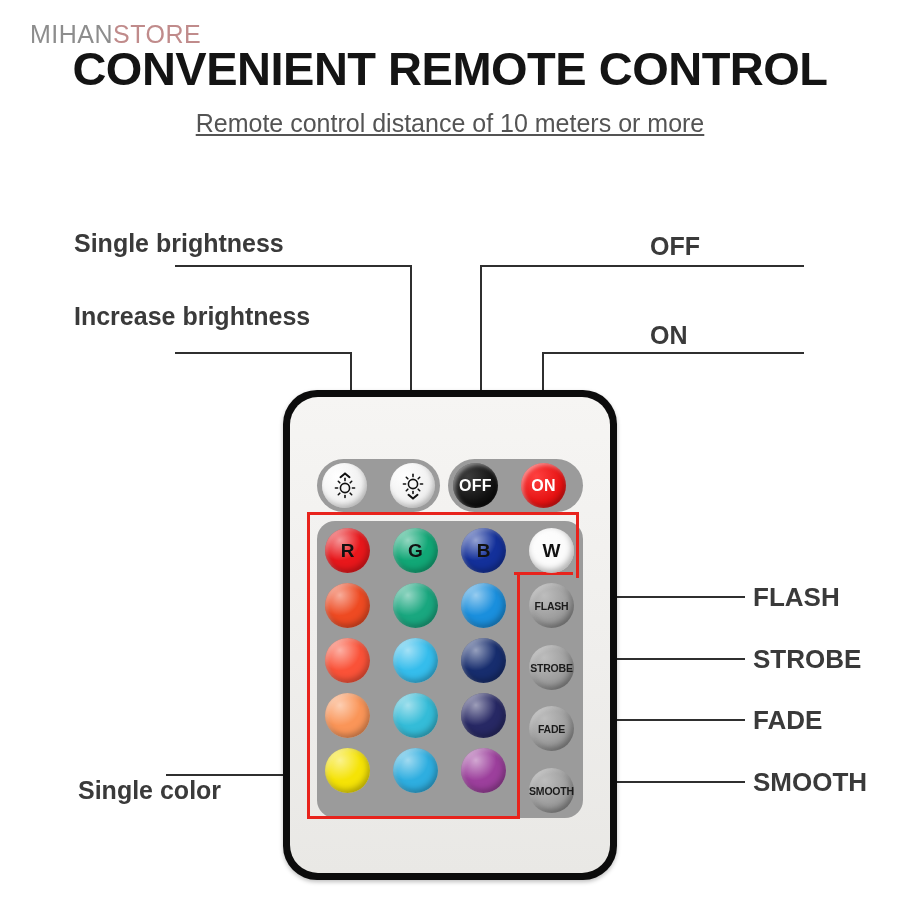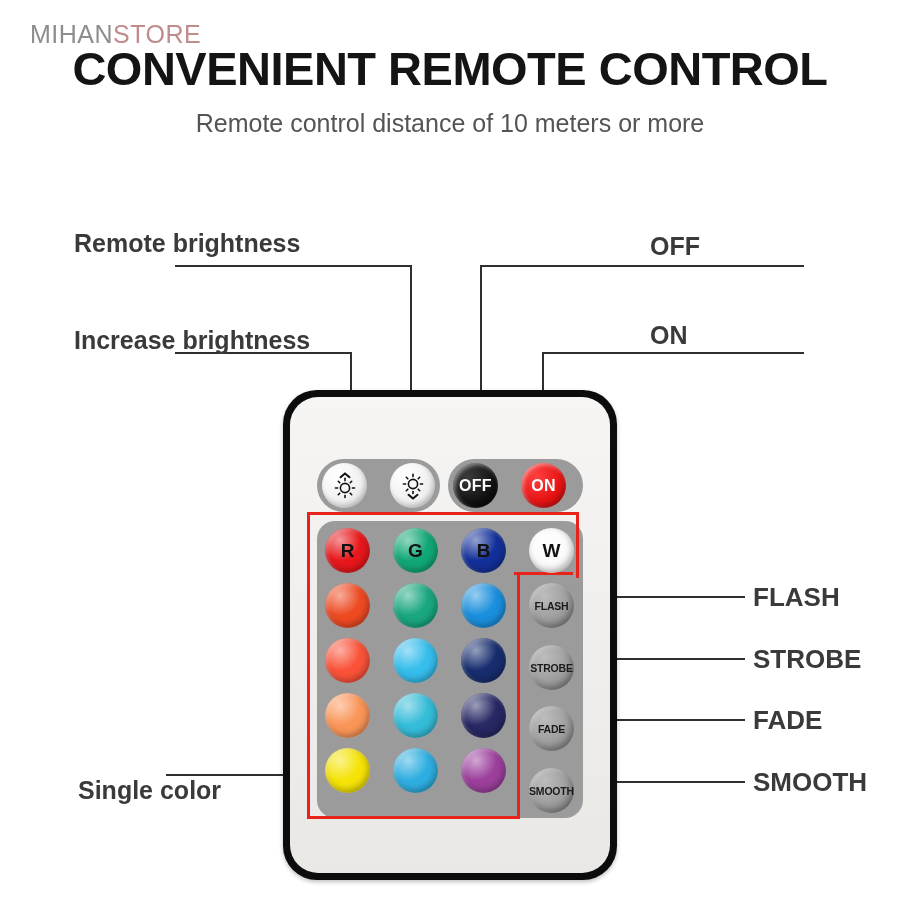--- a/index.html
+++ b/index.html
@@ -30,31 +30,32 @@
     letter-spacing:-0.5px;
     line-height:1.05;
     white-space:nowrap;
   }
   #subtitle{
     position:absolute;left:0;top:110px;width:900px;
     text-align:center;
     font-size:25px;font-weight:400;color:#545454;
     line-height:1.1;
     white-space:nowrap;
+    text-decoration:underline;
   }
 
   
   .callout{
     position:absolute;
     font-weight:700;color:#3a3a3a;
     white-space:nowrap;
     line-height:1;
   }
   #lbl-reduce{left:74px;top:231px;font-size:25px;}
-  #lbl-increase{left:74px;top:328px;font-size:25px;}
+  #lbl-increase{left:74px;top:304px;font-size:25px;}
   #lbl-off{left:650px;top:234px;font-size:25px;}
   #lbl-on{left:650px;top:323px;font-size:25px;}
   #lbl-single{left:78px;top:752px;font-size:25px;margin-top:26px;}
   #lbl-flash{left:753px;top:584px;font-size:26px;}
   #lbl-strobe{left:753px;top:646px;font-size:26px;}
   #lbl-fade{left:753px;top:707px;font-size:26px;}
   #lbl-smooth{left:753px;top:769px;font-size:26px;}
 
   
   #leaders{position:absolute;left:0;top:0;width:900px;height:900px;pointer-events:none;}
@@ -147,21 +148,21 @@
 
       <path d="M166 775 L389 775"></path>
 
       <path d="M745 597 L563 597"></path>
       <path d="M745 659 L570 659"></path>
       <path d="M745 720 L563 720"></path>
       <path d="M745 782 L570 782"></path>
     </g>
   </svg>
 
-  <div class="callout" id="lbl-reduce">Remote brightness</div>
+  <div class="callout" id="lbl-reduce">Single brightness</div>
   <div class="callout" id="lbl-increase">Increase brightness</div>
   <div class="callout" id="lbl-off">OFF</div>
   <div class="callout" id="lbl-on">ON</div>
   <div class="callout" id="lbl-single">Single color</div>
   <div class="callout" id="lbl-flash">FLASH</div>
   <div class="callout" id="lbl-strobe">STROBE</div>
   <div class="callout" id="lbl-fade">FADE</div>
   <div class="callout" id="lbl-smooth">SMOOTH</div>
 
   <div id="remote">

